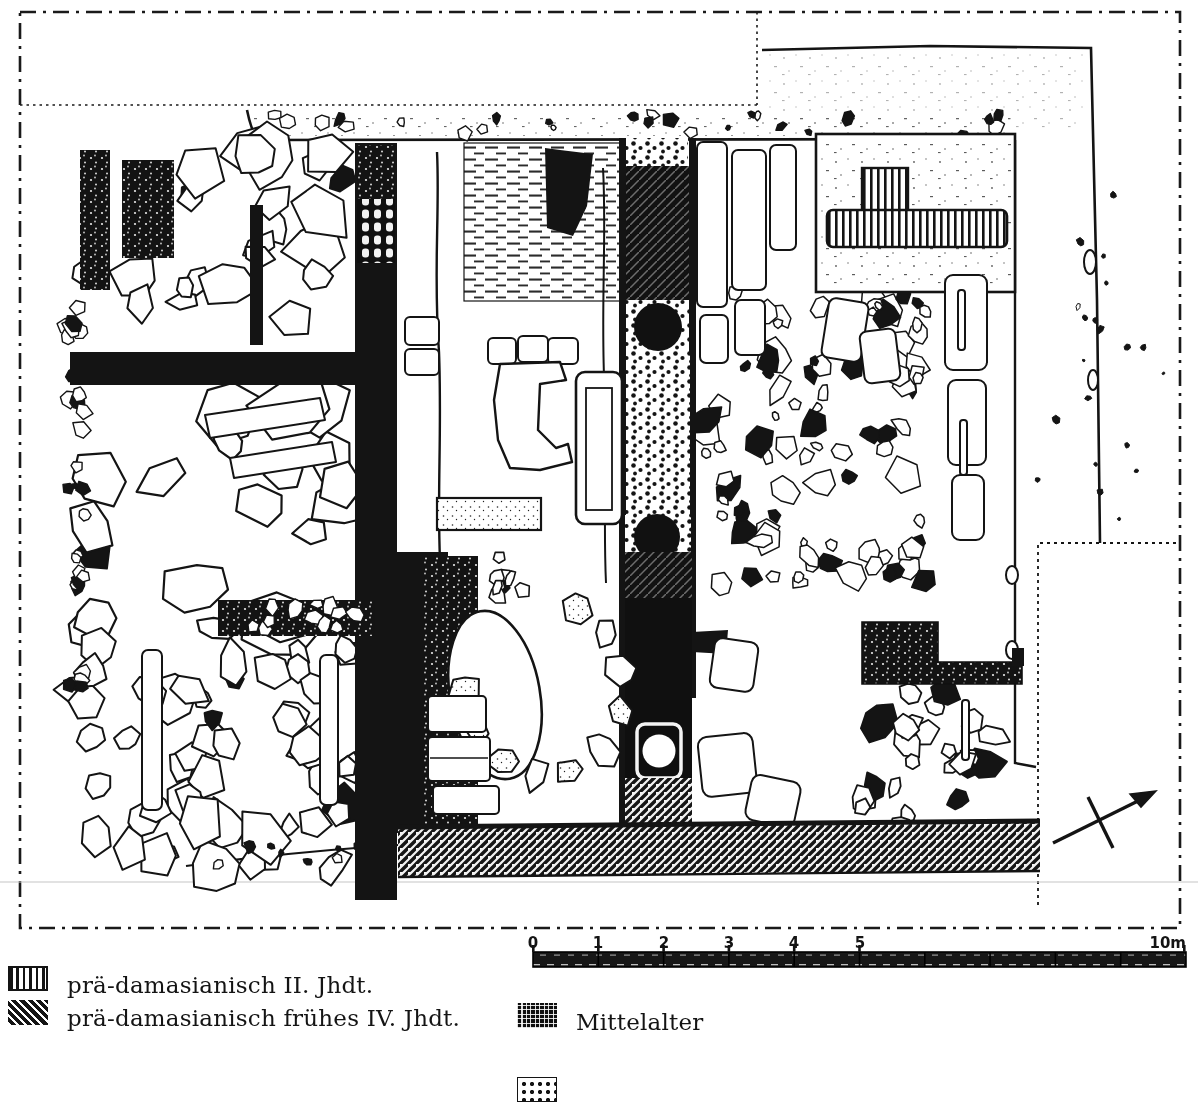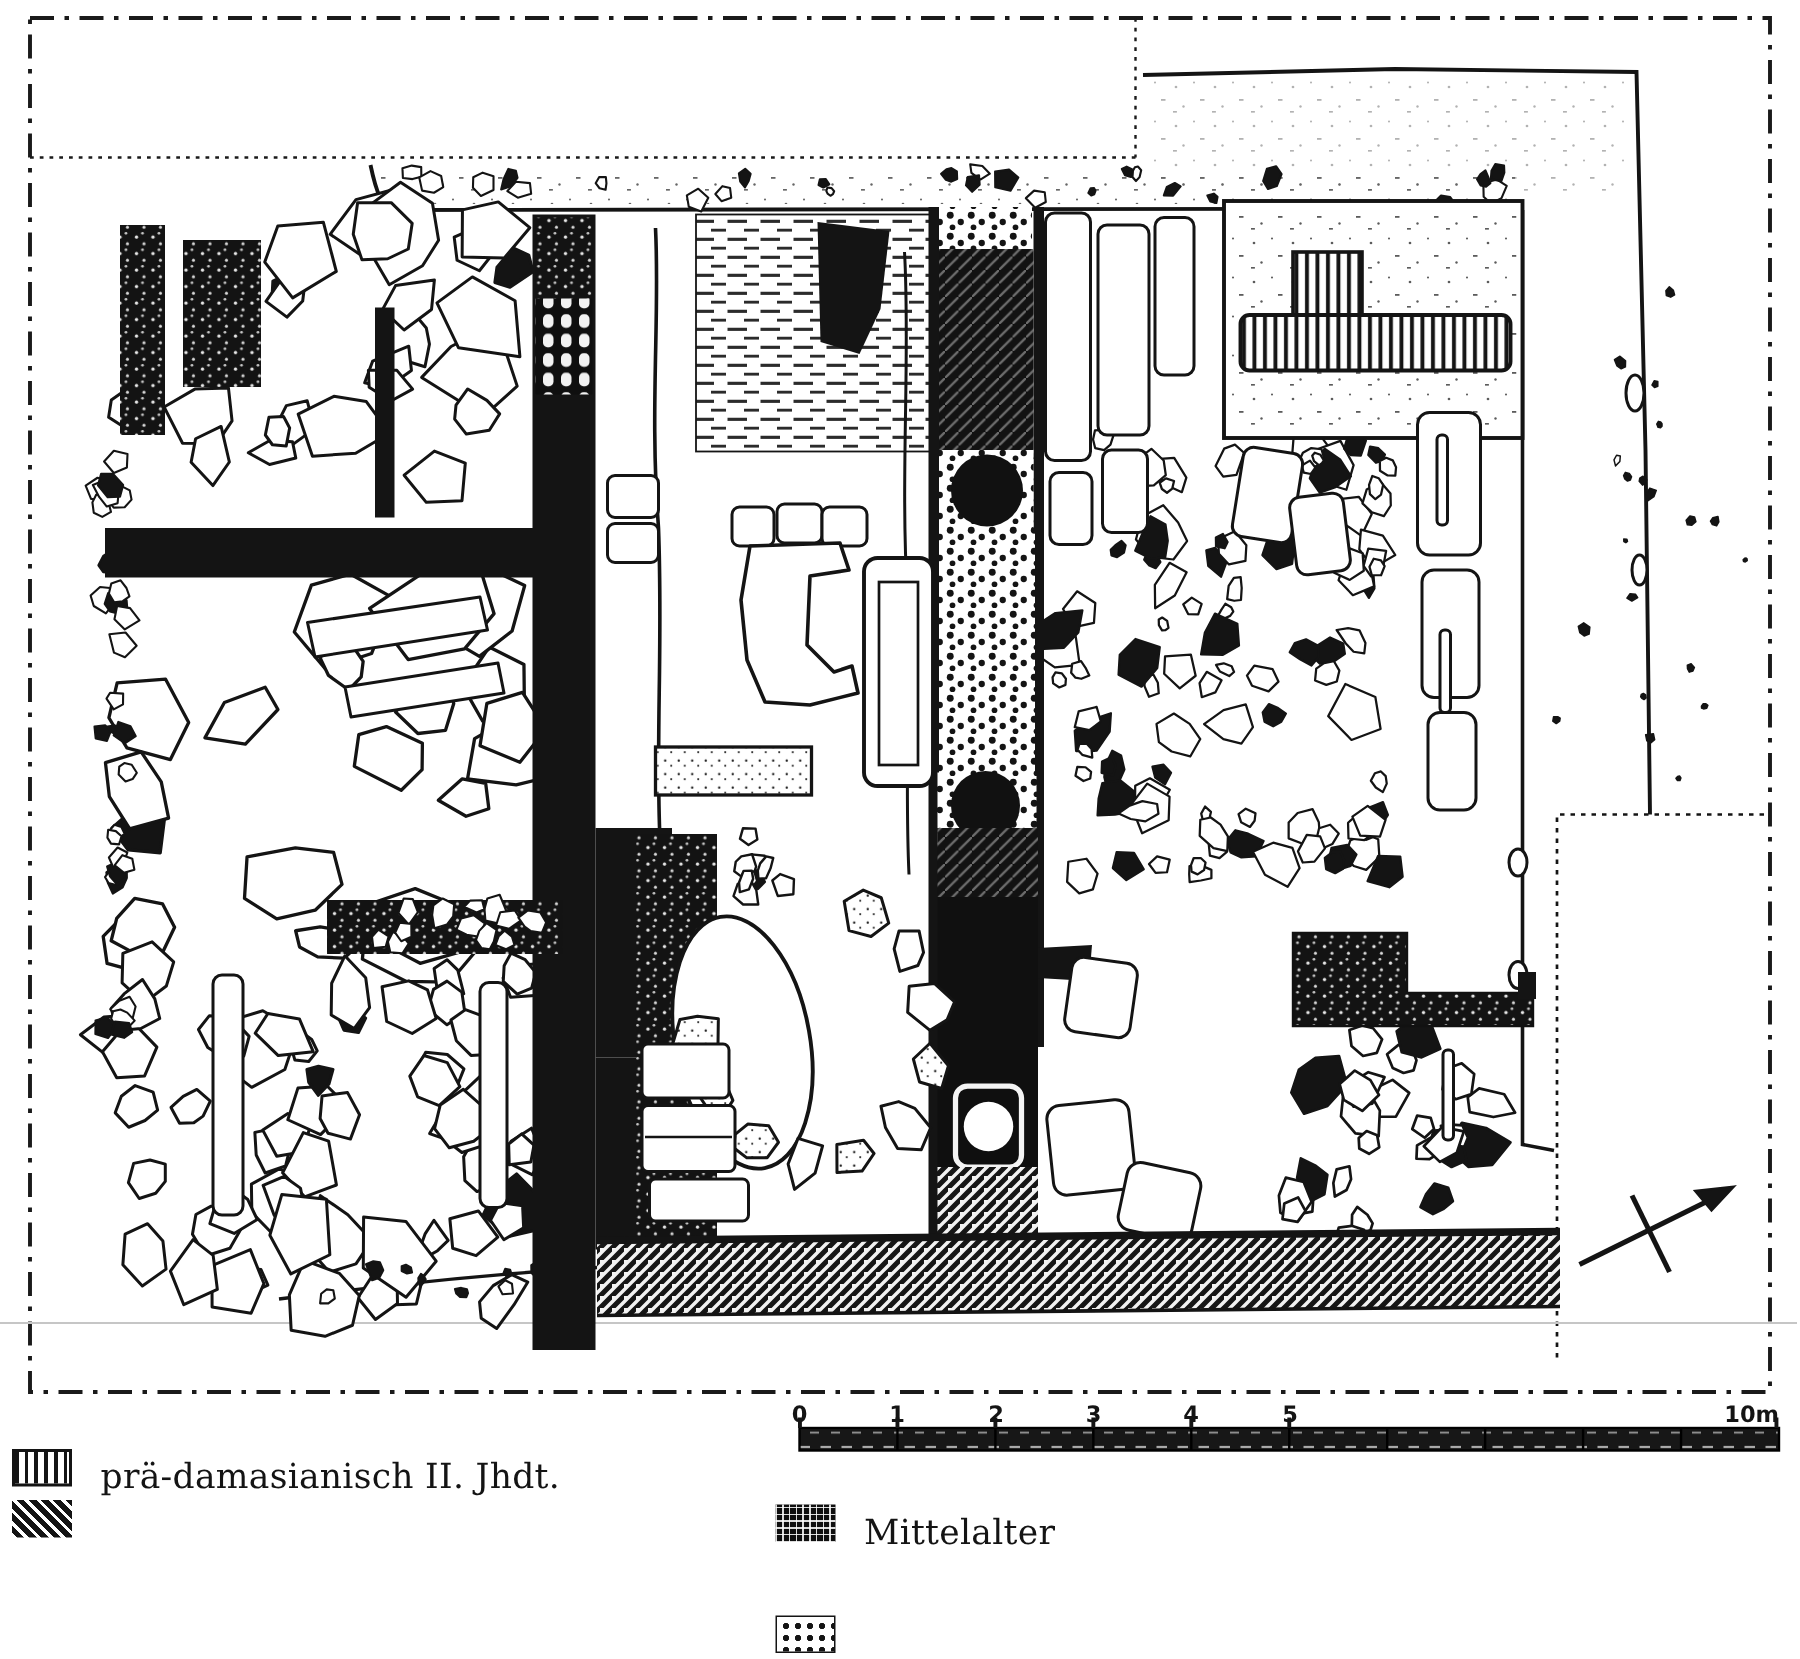--- a/index.html
+++ b/index.html
@@ -603,20 +603,21 @@
   </g>
 </svg>
 
 <div class="legend-col legend-left">
   <div class="lrow">
     <span class="sw sw-vhatch"></span>
     <span class="ltext">prä-damasianisch II. Jhdt.</span>
   </div>
   <div class="lrow">
     <span class="sw sw-dhatch"></span>
+    <span class="ltext">prä-damasianisch frühes IV. Jhdt.</span>
   </div>
 </div>
 
 <div class="legend-col legend-right">
   <div class="lrow">
     <span class="sw sw-grid"></span>
     <span class="ltext">Mittelalter</span>
   </div>
   <div class="lrow">
     <span class="sw sw-dots"></span>

